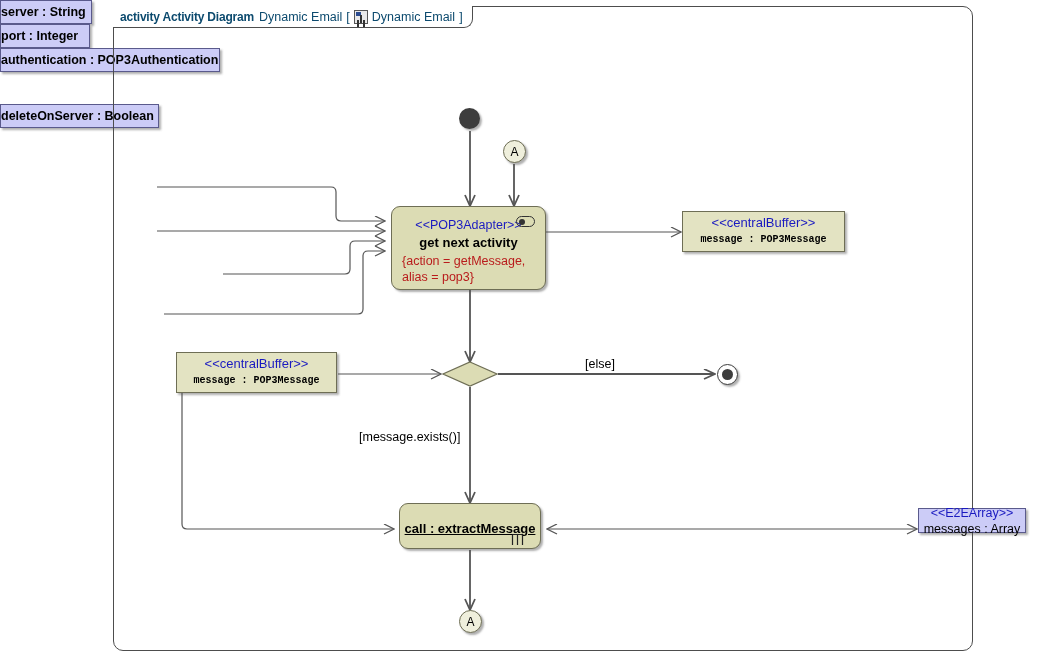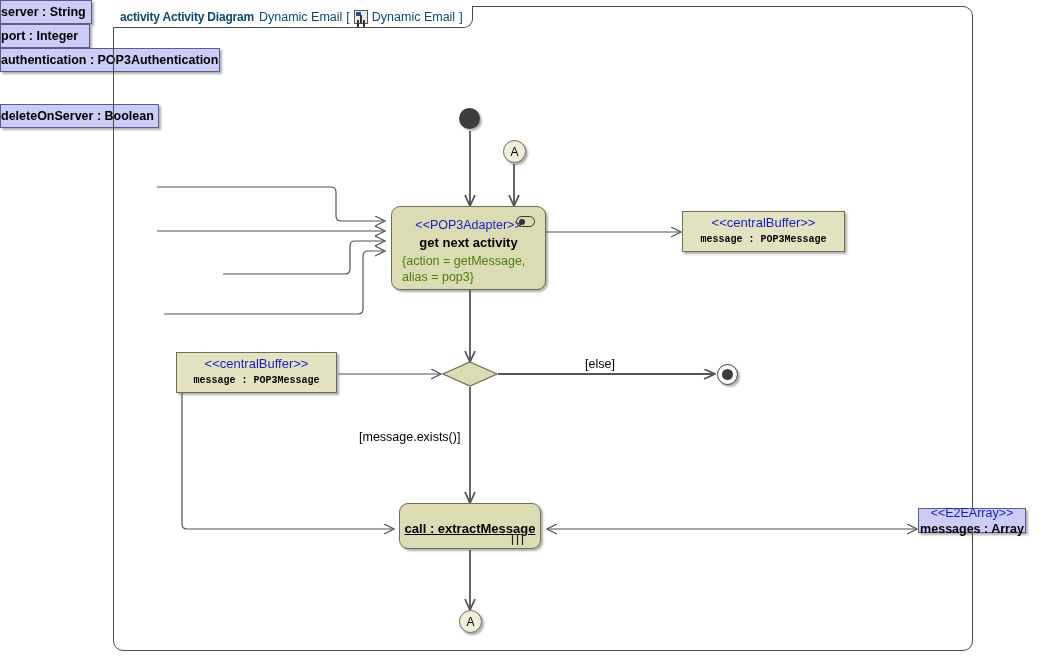--- a/index.html
+++ b/index.html
@@ -125,21 +125,21 @@
     line-height: 16px;
     font-weight: normal;
   }
   .action .name {
     color: #000;
     font-weight: bold;
     font-size: 13px;
     line-height: 17px;
   }
   .action .props {
-    color: #4d7c0f;
+    color: #b91c1c;
     font-size: 12.5px;
     line-height: 16px;
     align-self: flex-start;
     padding-left: 10px;
   }
 
   
   .objnode {
     background: #e3e3c2;
     border: 1px solid #6e6e55;
@@ -183,21 +183,21 @@
     box-shadow: 2px 2px 2px rgba(80,80,80,0.45);
     z-index: 6;
   }
   .arraynode .stereo {
     color: #1a1ac0;
     font-size: 12.5px;
     line-height: 16px;
   }
   .arraynode .name {
     color: #000;
-    font-weight: bold;
+    font-weight: normal;
     font-size: 12.5px;
     line-height: 16px;
   }
 
   
   .initial {
     position: absolute;
     width: 21px;
     height: 21px;
     border-radius: 50%;

